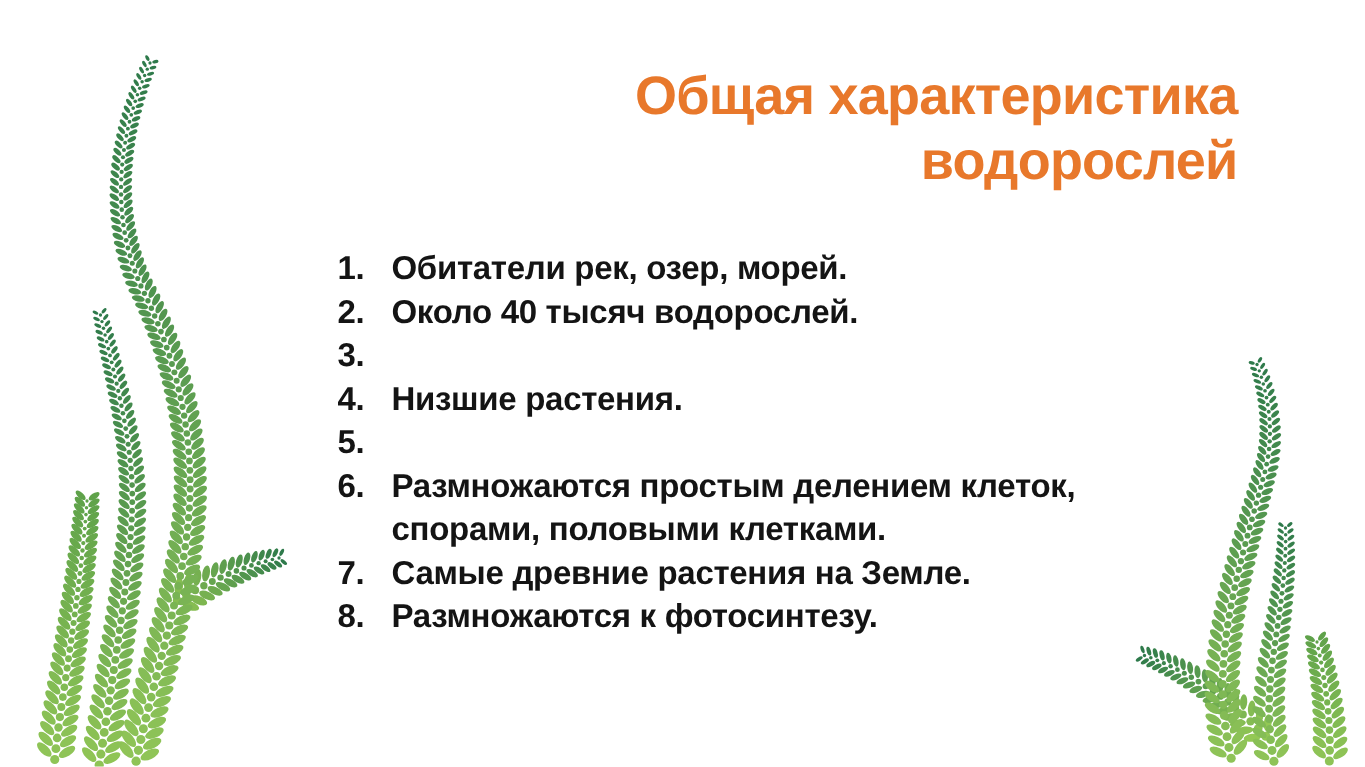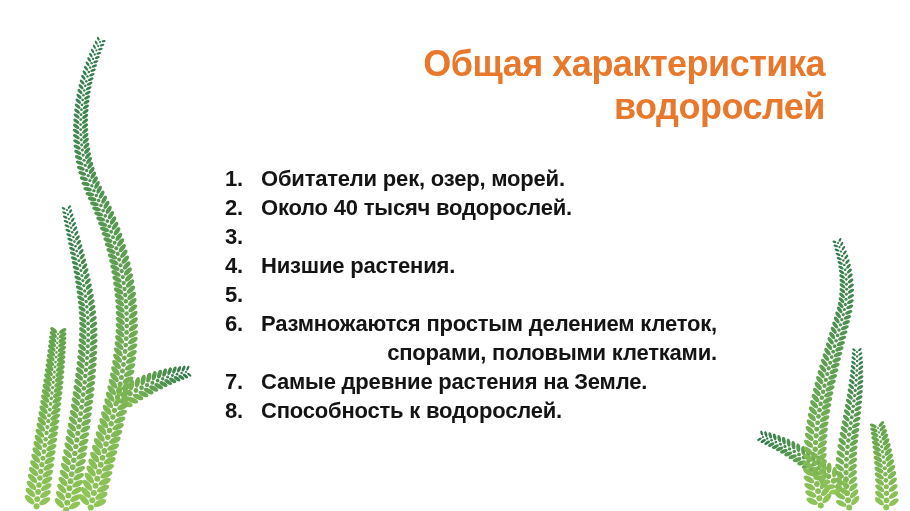--- a/index.html
+++ b/index.html
@@ -37,21 +37,20 @@
     font-weight:bold;
     line-height:29px;
     letter-spacing:-0.2px;
   }
   .char-list .num{
     flex:none;
     width:36px;
   }
   .char-list .txt{
     white-space:pre-line;
-    text-align:right;
   }
 </style>
 </head>
 <body>
 
 <div class="slide" style="background: rgb(255, 255, 255);">
 
   <svg class="decor-layer" viewBox="0 0 910 511" aria-hidden="true">
     <g id="plant-left">
         <circle cx="186" cy="372" r="1.1" fill="rgb(46,122,75)"></circle>
@@ -952,18 +951,18 @@
         <span class="num">6.</span>
         <span class="txt">Размножаются простым делением клеток,
 спорами, половыми клетками.</span>
       </li>
         <li>
         <span class="num">7.</span>
         <span class="txt">Самые древние растения на Земле.</span>
       </li>
         <li>
         <span class="num">8.</span>
-        <span class="txt">Способность к водорослей.</span>
+        <span class="txt">Размножаются к фотосинтезу.</span>
       </li>
       </ol>
   </div>
 
 </div>
 
 </body></html>

